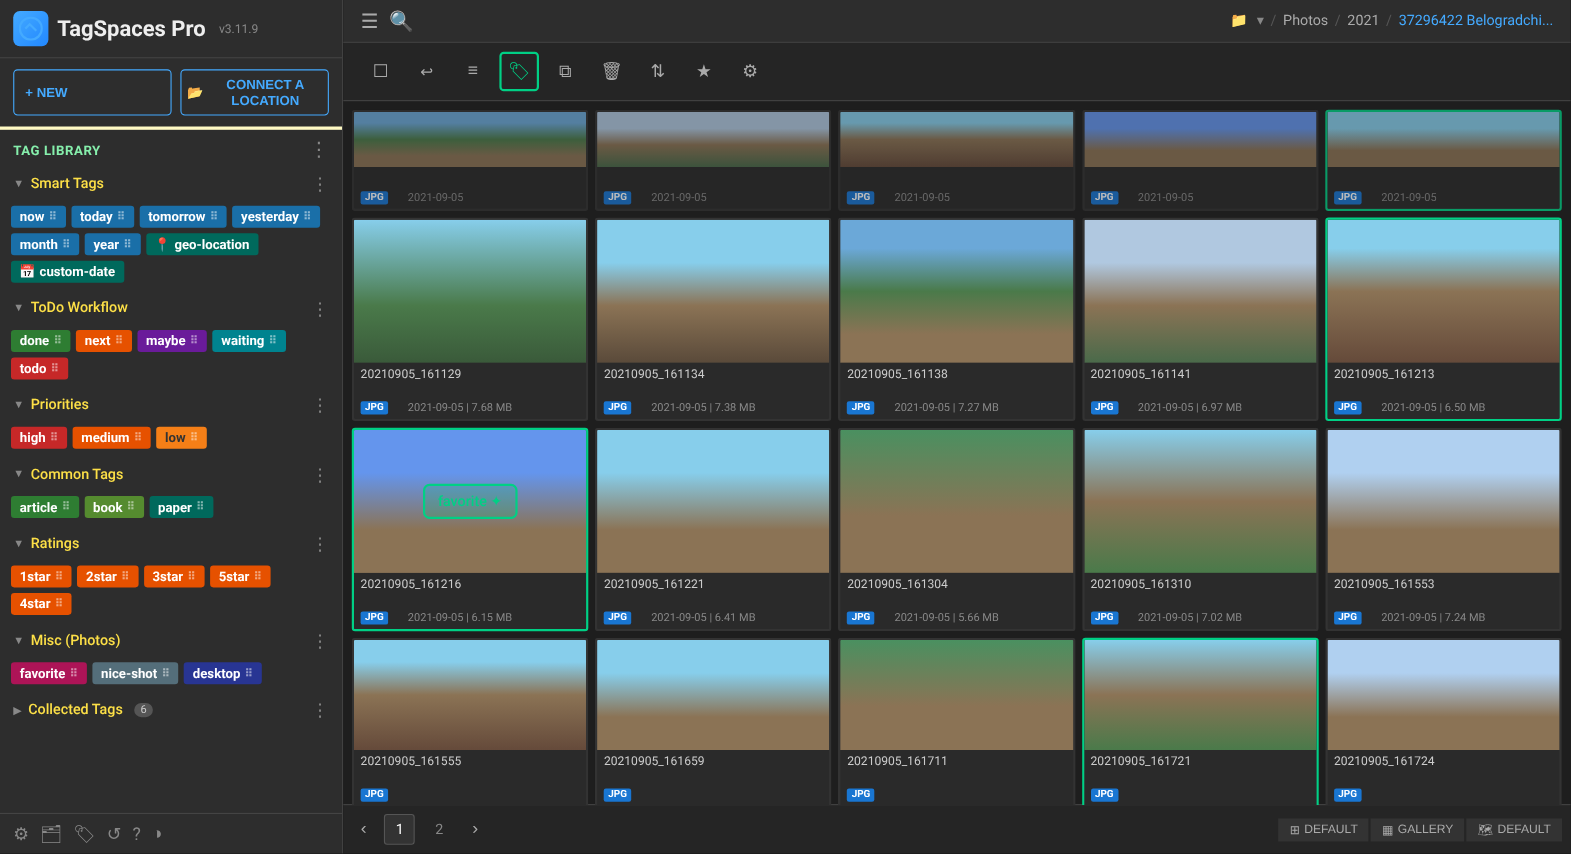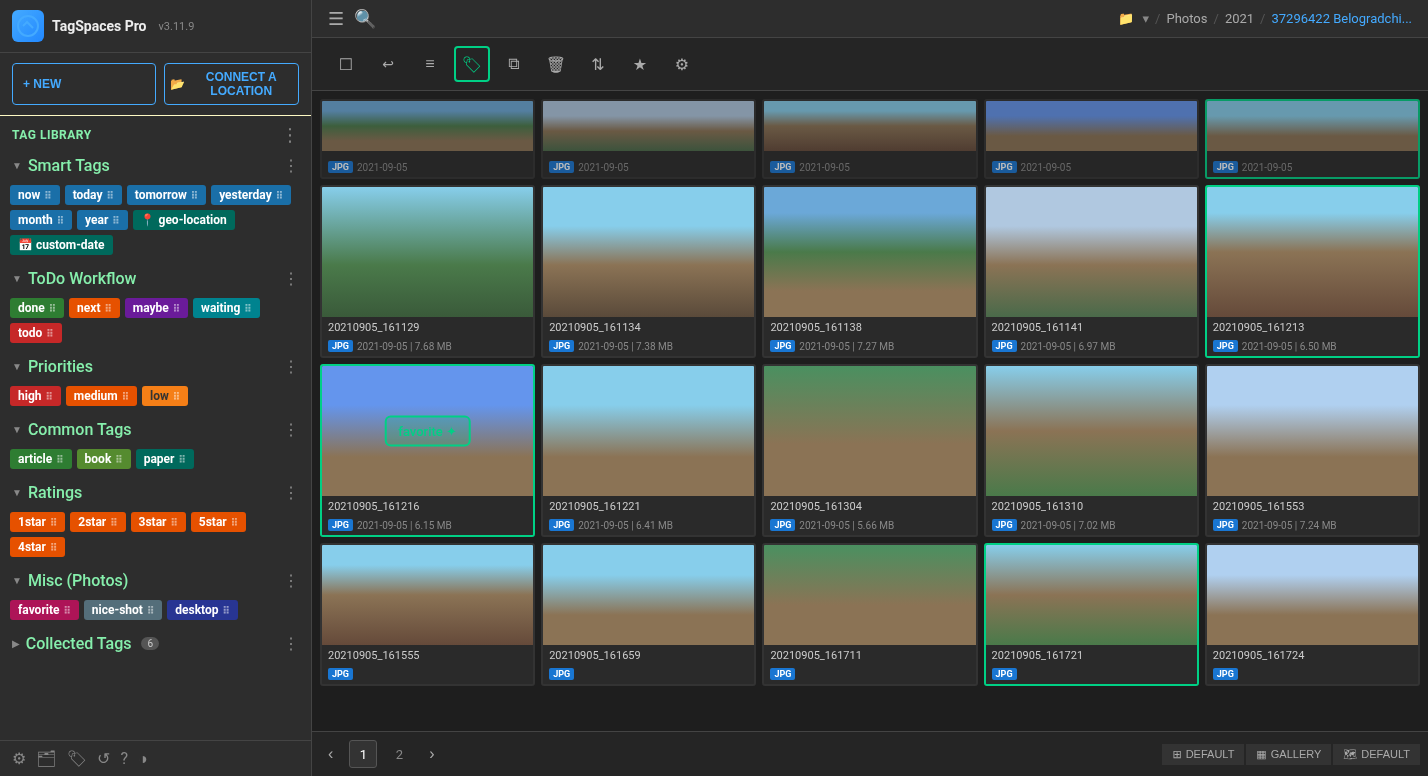--- a/index.html
+++ b/index.html
@@ -25,29 +25,29 @@
       gap: 8px;
       border-bottom: 1px solid #444;
     }
     .logo-icon {
       width: 32px; height: 32px;
       background: linear-gradient(135deg, #4af, #28f);
       border-radius: 6px;
       display: flex; align-items: center; justify-content: center;
       font-size: 14px; color: white; font-weight: bold;
     }
-    .logo-text { font-size: 14px; font-weight: 700; color: #eee; }
+    .logo-text { font-size: 20px; font-weight: 700; color: #eee; }
     .logo-version { font-size: 11px; color: #888; margin-left: 4px; }
 
     
     .action-bar {
       display: flex;
       gap: 8px;
       padding: 10px 12px;
-      border-bottom: 1px solid #fef9c3;
+      border-bottom: 3px solid #fef9c3;
     }
     .btn-new {
       flex: 1;
       background: transparent;
       border: 1px solid #4af;
       color: #4af;
       padding: 6px 10px;
       border-radius: 4px;
       cursor: pointer;
       font-size: 12px;
@@ -79,21 +79,21 @@
 
     
     .group-header {
       display: flex;
       align-items: center;
       justify-content: space-between;
       padding: 6px 12px;
       cursor: pointer;
     }
     .group-left { display: flex; align-items: center; gap: 6px; }
-    .group-name { font-size: 16px; color: #86efac; font-weight: 500; }
+    .group-name { font-size: 13px; color: #fde047; font-weight: 500; }
     .chevron { color: #888; font-size: 10px; }
     .group-more { color: #888; cursor: pointer; font-size: 16px; }
 
     
     .tags-row {
       padding: 4px 10px 8px;
       display: flex;
       flex-wrap: wrap;
       gap: 5px;
     }
@@ -225,21 +225,21 @@
     .photo-bg-7 { background: linear-gradient(180deg, #87CEEB 30%, #8B7355 70%); }
     .photo-bg-8 { background: linear-gradient(180deg, #4a9060 0%, #8B7355 60%); }
     .photo-bg-9 { background: linear-gradient(180deg, #87CEEB 0%, #8B7355 50%, #4a7a4a 100%); }
     .photo-bg-10 { background: linear-gradient(180deg, #b0d0f0 30%, #8B7355 70%); }
 
     .photo-info {
       padding: 4px 6px 4px;
       background: #2a2a2a;
     }
     .photo-name { font-size: 11px; color: #ccc; white-space: nowrap; overflow: hidden; text-overflow: ellipsis; }
-    .photo-meta { display: flex; align-items: center; gap: 4px; margin-top: 6px; }
+    .photo-meta { display: flex; align-items: center; gap: 18px; margin-top: 18px; }
     .jpg-badge {
       background: #1976d2;
       color: white;
       font-size: 9px;
       padding: 1px 4px;
       border-radius: 2px;
       font-weight: 700;
     }
     .photo-details { font-size: 10px; color: #888; white-space: nowrap; overflow: hidden; text-overflow: ellipsis; }
 

